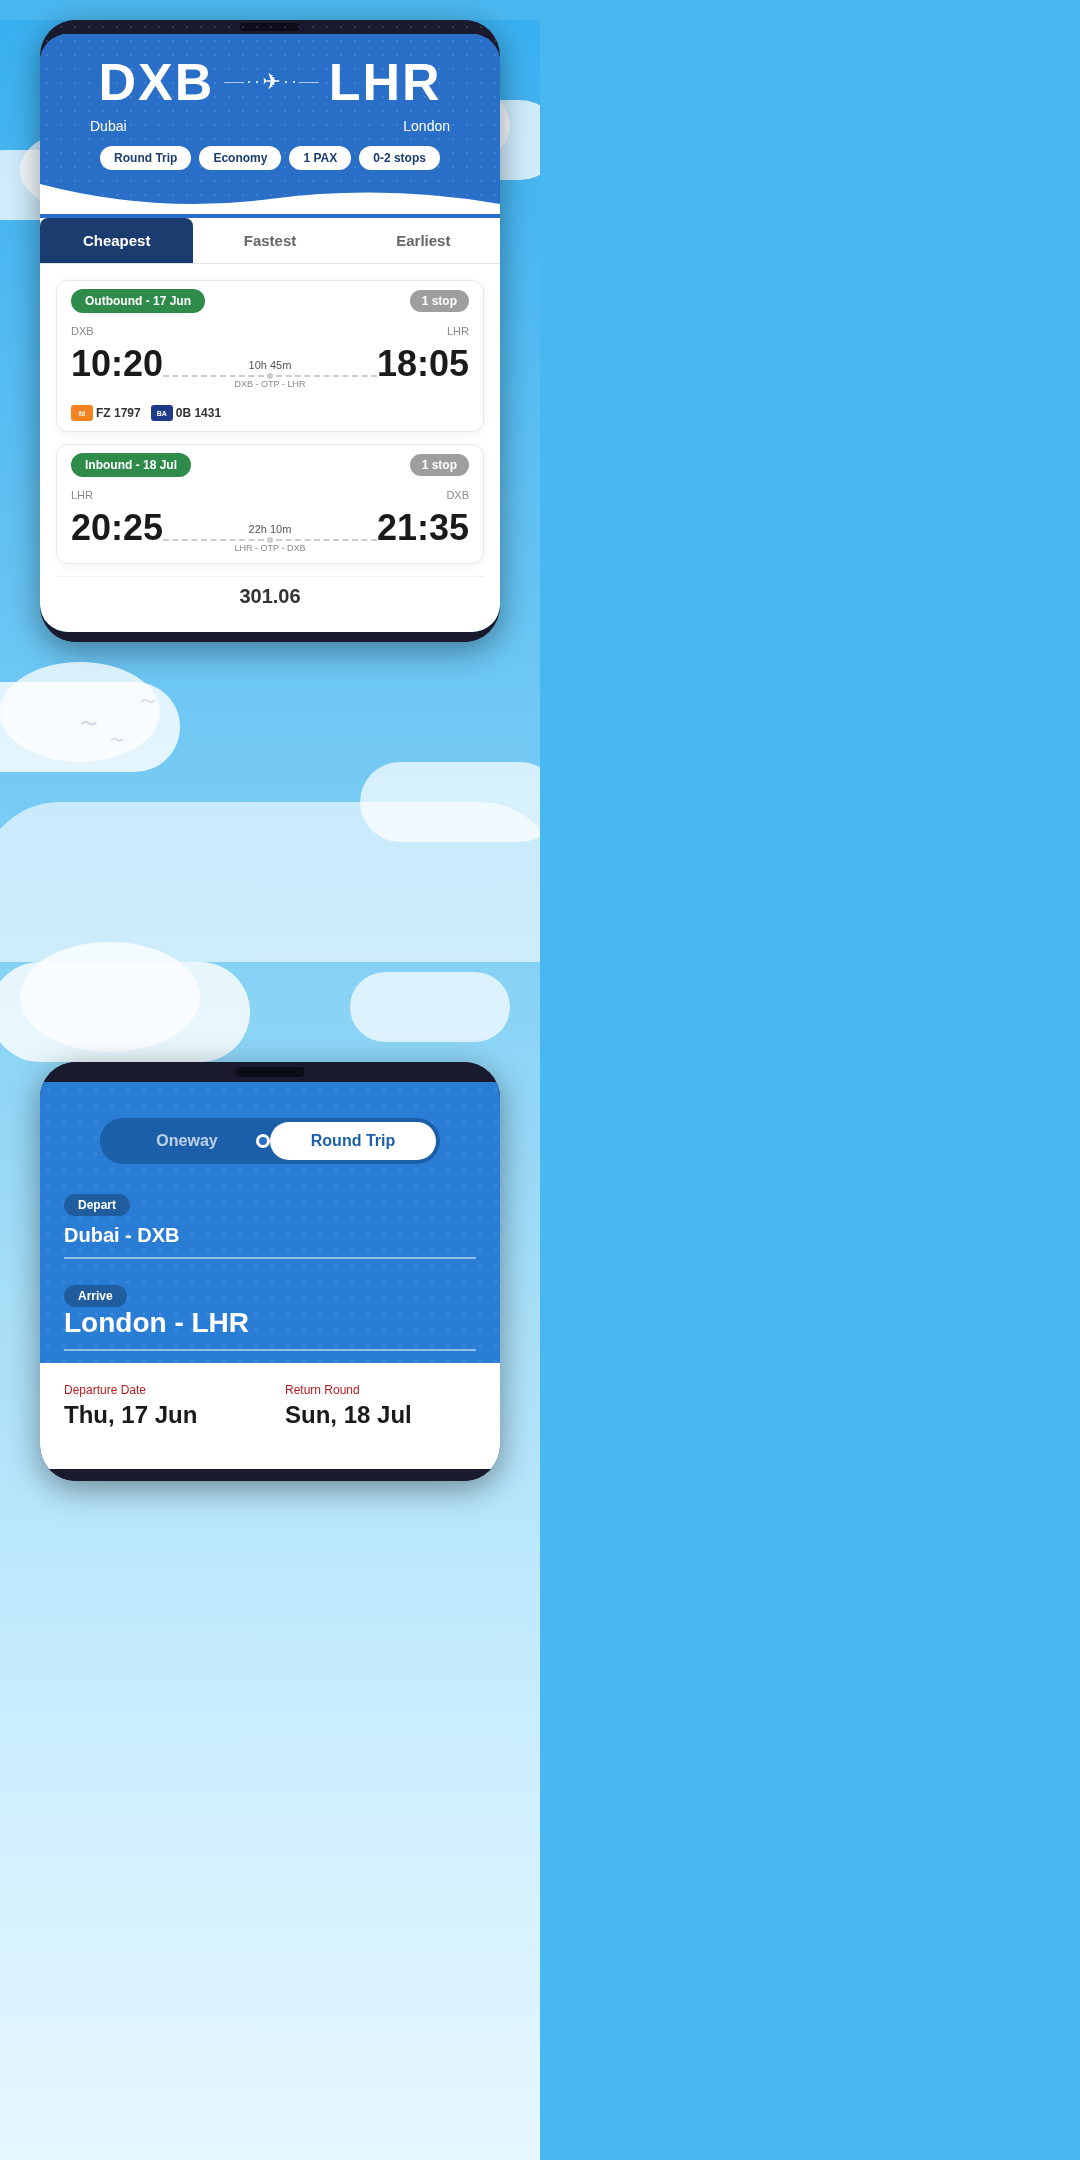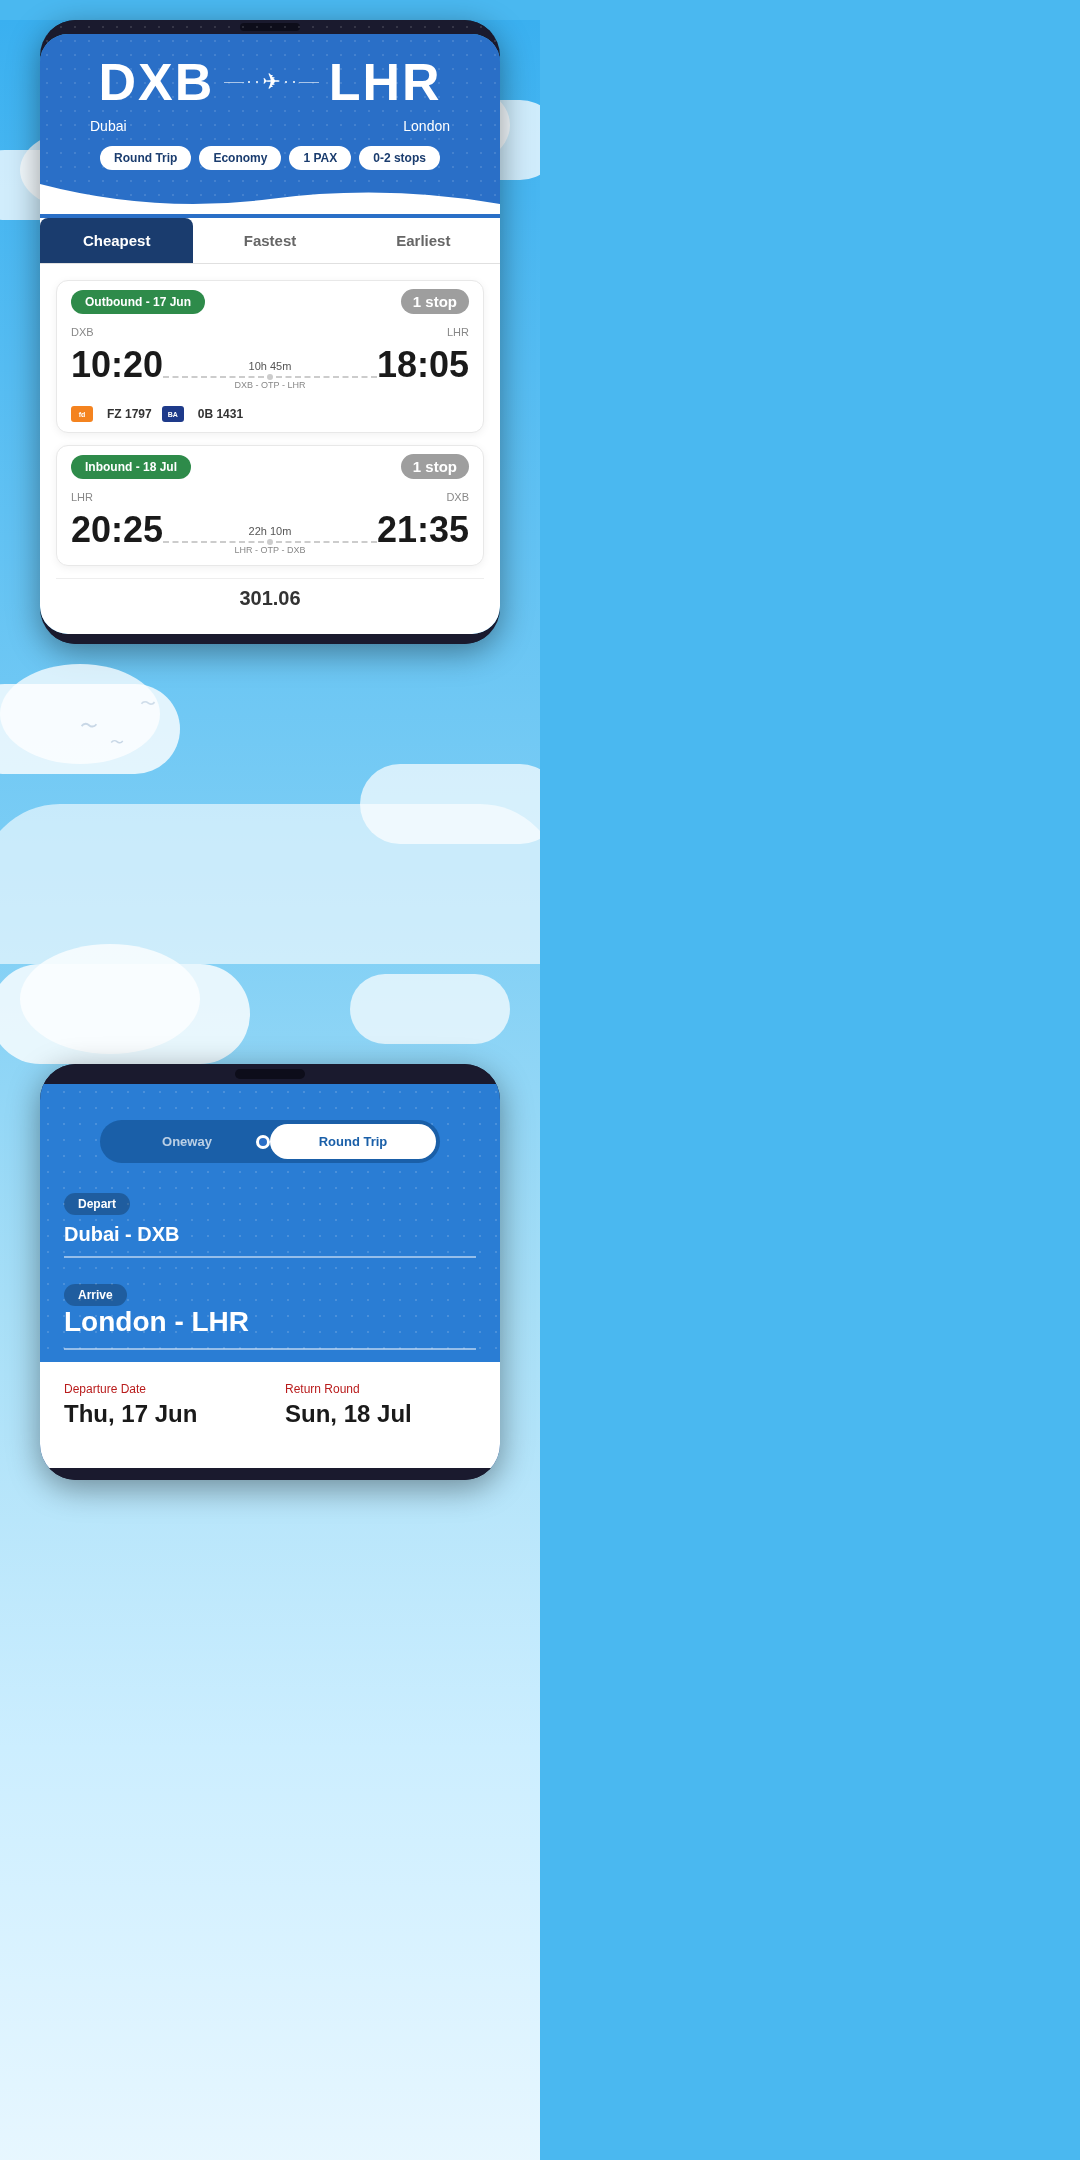--- a/index.html
+++ b/index.html
@@ -150,21 +150,21 @@
       padding: 5px 14px;
       font-size: 12px;
       font-weight: 700;
     }
 
     .stops-badge {
       background: #9e9e9e;
       color: white;
       border-radius: 20px;
       padding: 4px 12px;
-      font-size: 15px;
+      font-size: 12px;
       font-weight: 600;
     }
 
     .flight-row {
       padding: 4px 14px 10px;
     }
 
     .airports-mini {
       display: flex;
       justify-content: space-between;
@@ -220,21 +220,21 @@
 
     .airline-row {
       display: flex;
       gap: 10px;
       padding: 6px 14px 10px;
     }
 
     .airline-badge {
       display: flex;
       align-items: center;
-      gap: 14px;
+      gap: 3px;
       font-size: 12px;
       font-weight: 700;
       color: #333;
     }
 
     .airline-logo {
       width: 22px;
       height: 16px;
       border-radius: 3px;
       display: flex;
@@ -277,21 +277,21 @@
       border-radius: 30px;
       margin: 20px 30px 16px;
       padding: 4px;
       position: relative;
     }
 
     .toggle-option {
       flex: 1;
       text-align: center;
       padding: 10px 0;
-      font-size: 13px;
+      font-size: 16px;
       font-weight: 700;
       color: rgba(255,255,255,0.7);
       border-radius: 26px;
       position: relative;
       z-index: 1;
     }
 
     .toggle-option.active {
       color: #1a5fa8;
       background: white;

